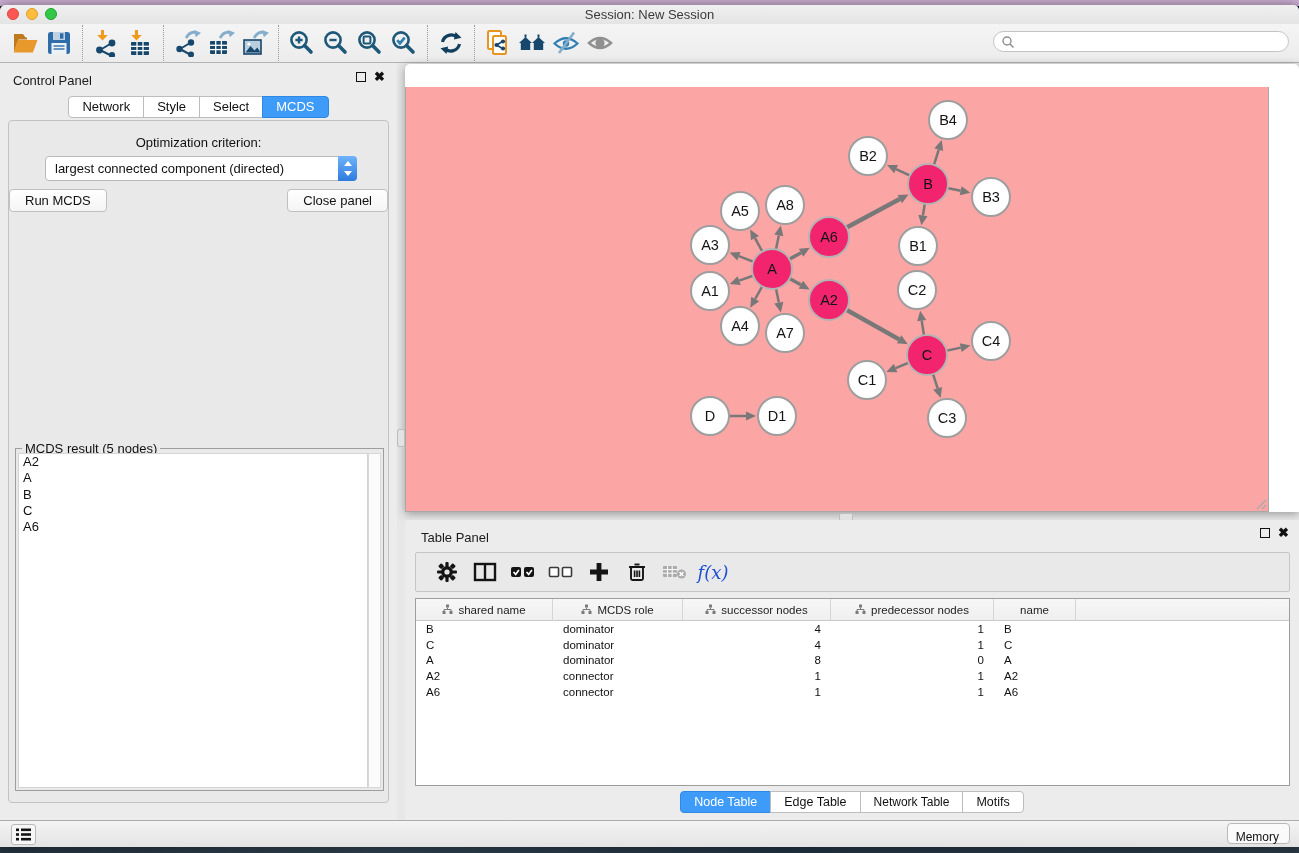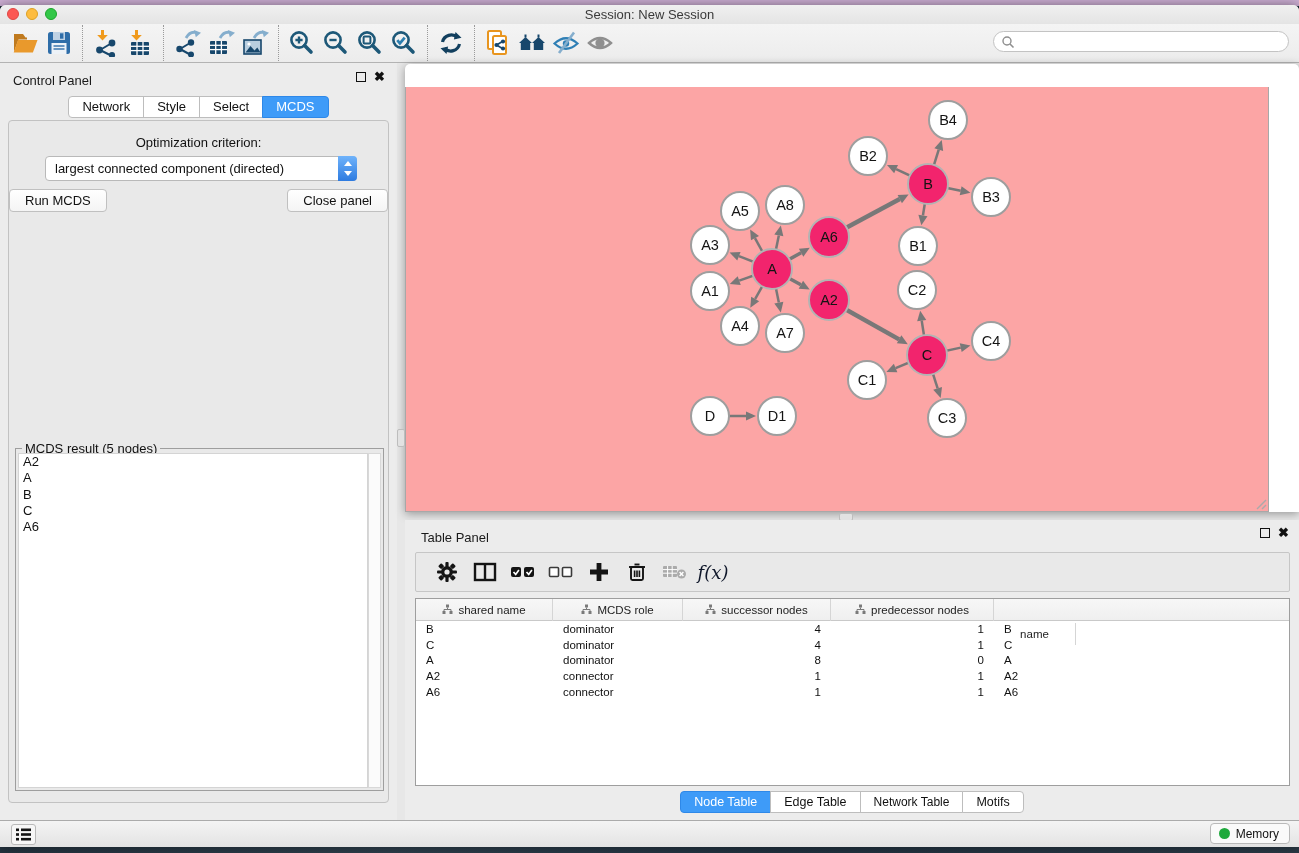--- a/index.html
+++ b/index.html
@@ -90,39 +90,39 @@
     border:1px solid #BDBDBD; border-radius:2px; cursor:col-resize; }
   .h-grip { position:absolute; left:839px; top:508px; width:14px; height:8px; background:#E2E2E2;
     border:1px solid #BDBDBD; border-radius:2px; cursor:row-resize; }
 
   
   .table-panel { position:absolute; left:405px; top:515px; width:894px; height:300px; background:#ECECEC; }
   .tp-title { position:absolute; left:16px; top:10px; font-size:13px; color:#1A1A1A; }
   .tp-toolbar { position:absolute; left:10px; top:32px; width:875px; height:40px; background:#E9E9E9;
     border:1px solid #C6C6C6; border-radius:2px; display:flex; align-items:center; padding-left:12px; }
   .tpi { width:38px; height:34px; display:flex; align-items:center; justify-content:center; cursor:pointer; }
-  .fx { font-family:"DejaVu Serif", serif; font-style:italic; font-size:18px; color:#0f172a; }
+  .fx { font-family:"DejaVu Serif", serif; font-style:italic; font-size:18px; color:#1d4ed8; }
   .tp-table { position:absolute; left:10px; top:78px; width:875px; height:188px; background:#FFF;
     border:1px solid #9E9E9E; overflow:hidden; }
   .thead { display:flex; height:22px; background:linear-gradient(#F7F7F7,#EFEFEF); border-bottom:1px solid #C9C9C9; }
   .th { display:flex; align-items:center; justify-content:center; gap:5px; font-size:11.5px; color:#222;
     border-right:1px solid #D5D5D5; height:22px; cursor:pointer; }
   .trow { display:flex; height:15.7px; align-items:center; }
   .td { font-size:11.5px; color:#111; padding:0 10px; white-space:nowrap; overflow:hidden; }
   .td.num { text-align:right; }
   .tp-tabs { position:absolute; left:0; top:271px; width:100%; display:flex; justify-content:center; }
 
   
   .statusbar { position:absolute; left:0; top:815px; width:100%; height:27px;
     background:linear-gradient(#F4F4F4,#E3E3E3); border-top:1px solid #ABABAB; }
   .list-btn { position:absolute; left:11px; top:3px; width:25px; height:21px; background:#F6F6F6;
     border:1px solid #B9B9B9; border-radius:3px; display:flex; align-items:center; justify-content:center; cursor:pointer; }
   .memory-btn { position:absolute; right:9px; top:2px; height:21px; padding:0 10px 0 8px; background:#FAFAFA;
     border:1px solid #B9B9B9; border-radius:4px; display:flex; align-items:center; gap:6px;
-    font-size:12px; color:#111; cursor:pointer; }
+    font-size:12px; color:#111; cursor:pointer;flex-direction:column; }
   .mem-dot { width:11px; height:11px; border-radius:50%; background:#1FA93D; }
 </style>
 </head>
 <body>
 
 <div id="bg-top"></div>
 <div id="bg-bottom"></div>
 
 <div id="app">
 
@@ -541,21 +541,21 @@
             <span><svg width="11" height="11" viewBox="0 0 11 11">
                 <g fill="#7A7A7A">
                   <rect x="4" y="0.5" width="3" height="3"></rect>
                   <rect x="0.5" y="7" width="3" height="3"></rect>
                   <rect x="7.5" y="7" width="3" height="3"></rect>
                 </g>
                 <path d="M5.5 3.5v2M2 7V5.5h7V7" stroke="#7A7A7A" fill="none"></path>
               </svg></span>
             <span>predecessor nodes</span>
           </div>
-          <div class="th" style="width: 82px; margin-top: 24px;">
+          <div class="th" style="width: 82px;">
             <span>name</span>
           </div>
         </div>
       <div id="table-body">
           <div class="trow">
             <div class="td" style="width: 137px;">B</div>
             <div class="td" style="width: 130px;">dominator</div>
             <div class="td num" style="width: 148px;">4</div>
             <div class="td num" style="width: 163px;">1</div>
             <div class="td" style="width: 82px;">B</div>

